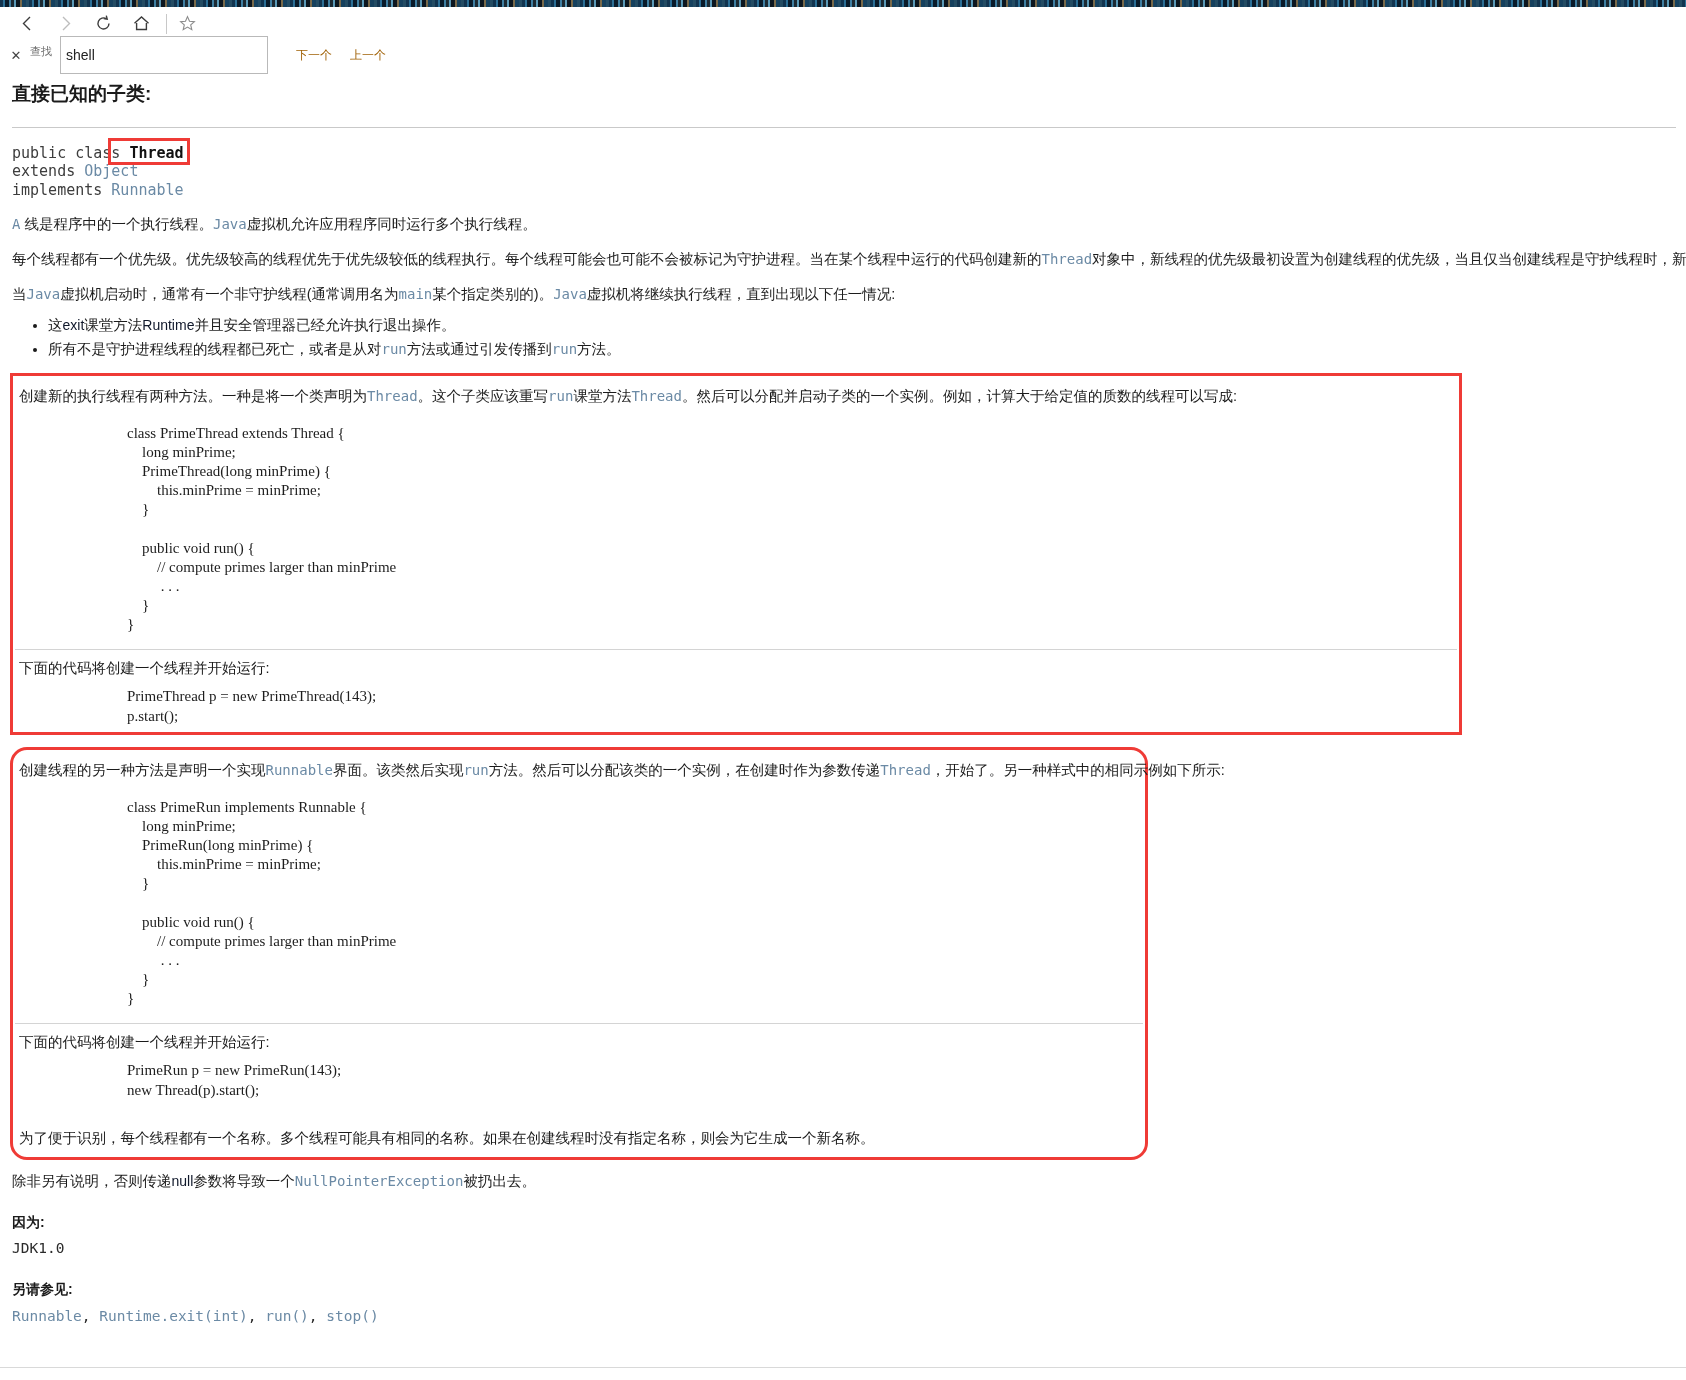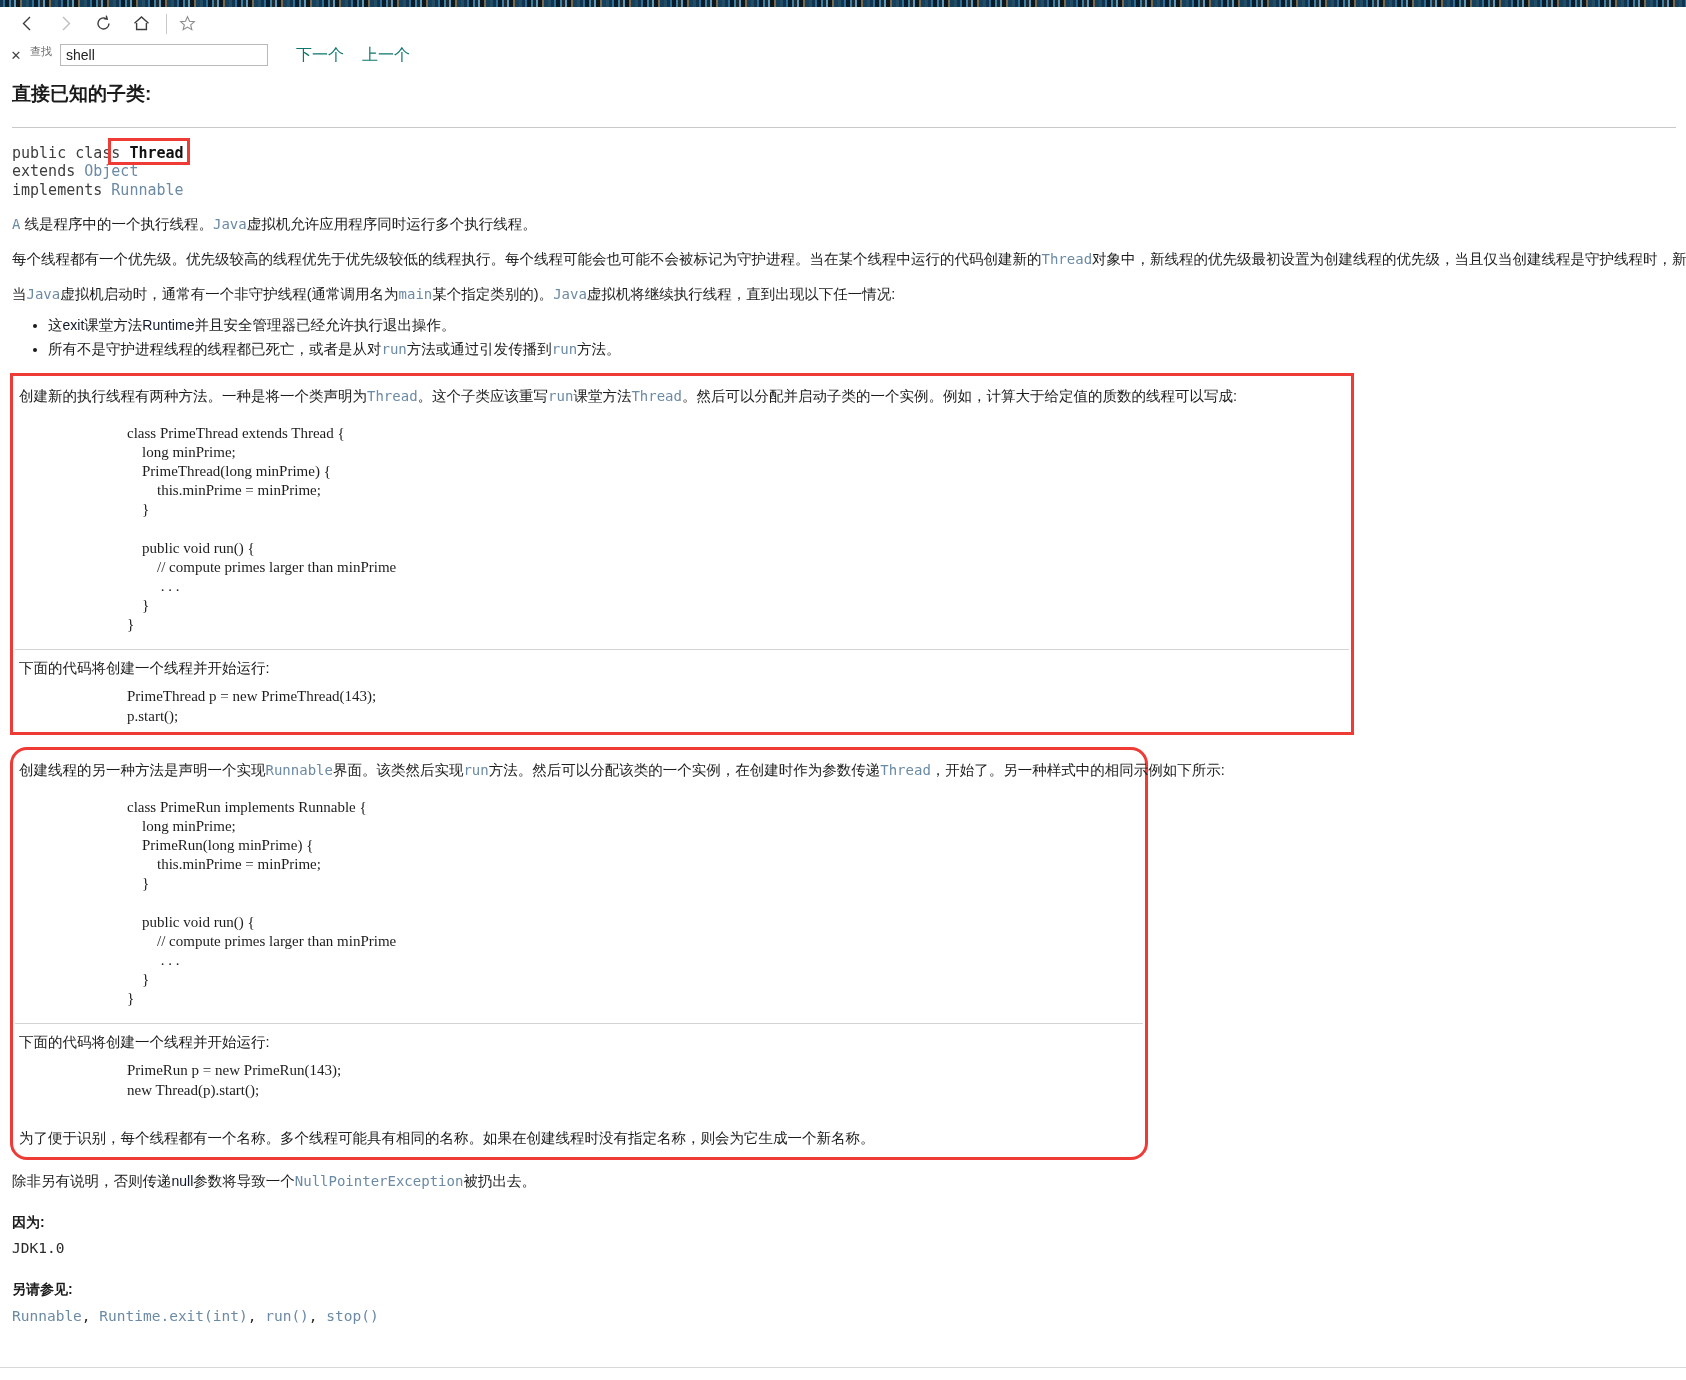--- a/index.html
+++ b/index.html
@@ -100,33 +100,33 @@
     flex: 0 0 auto;
   }
   .find-label {
     color: #6c6c6c;
     margin: 0 8px 7px 6px;
     font-size: 11px;
     flex: 0 0 auto;
   }
   .find-input {
     width: 208px;
-    height: 22px;
+    height: 38px;
     border: 1px solid #b9b9b9;
     background: #fff;
     font-family: "Liberation Sans", sans-serif;
     font-size: 14px;
     color: #222;
     padding: 0 5px;
     box-sizing: border-box;
     outline: none;
   }
   .find-btn {
-    color: #0f766e;
-    font-size: 16px;
+    color: #a16207;
+    font-size: 12px;
     margin-left: 18px;
     flex: 0 0 auto;
   }
   .find-btn.first { margin-left: 28px; }
 
   
   .page {
     position: relative;
     padding: 0 10px;
     font-size: 14.5px;
@@ -200,21 +200,21 @@
     font-size: 14.5px;
     line-height: 1.45;
   }
 
   
   .redbox {
     border: 3px solid #ef3b36;
     box-sizing: border-box;
     position: relative;
   }
-  .redbox.b1 { margin: 13px 0 0 0; width: 1344px; }
+  .redbox.b1 { margin: 13px 0 0 0; width: 1452px; }
   .redbox.b2 { margin: 12px 0 0 0; width: 1138px; border-radius: 17px; }
   .redbox-inner { padding: 4px 2px 2px 2px; }
   .redbox .sep {
     border-top: 1px solid #d4d4d4;
     margin: 0;
   }
 
   pre.code {
     font-family: Liberation Serif, serif;
     font-size: 15px;

